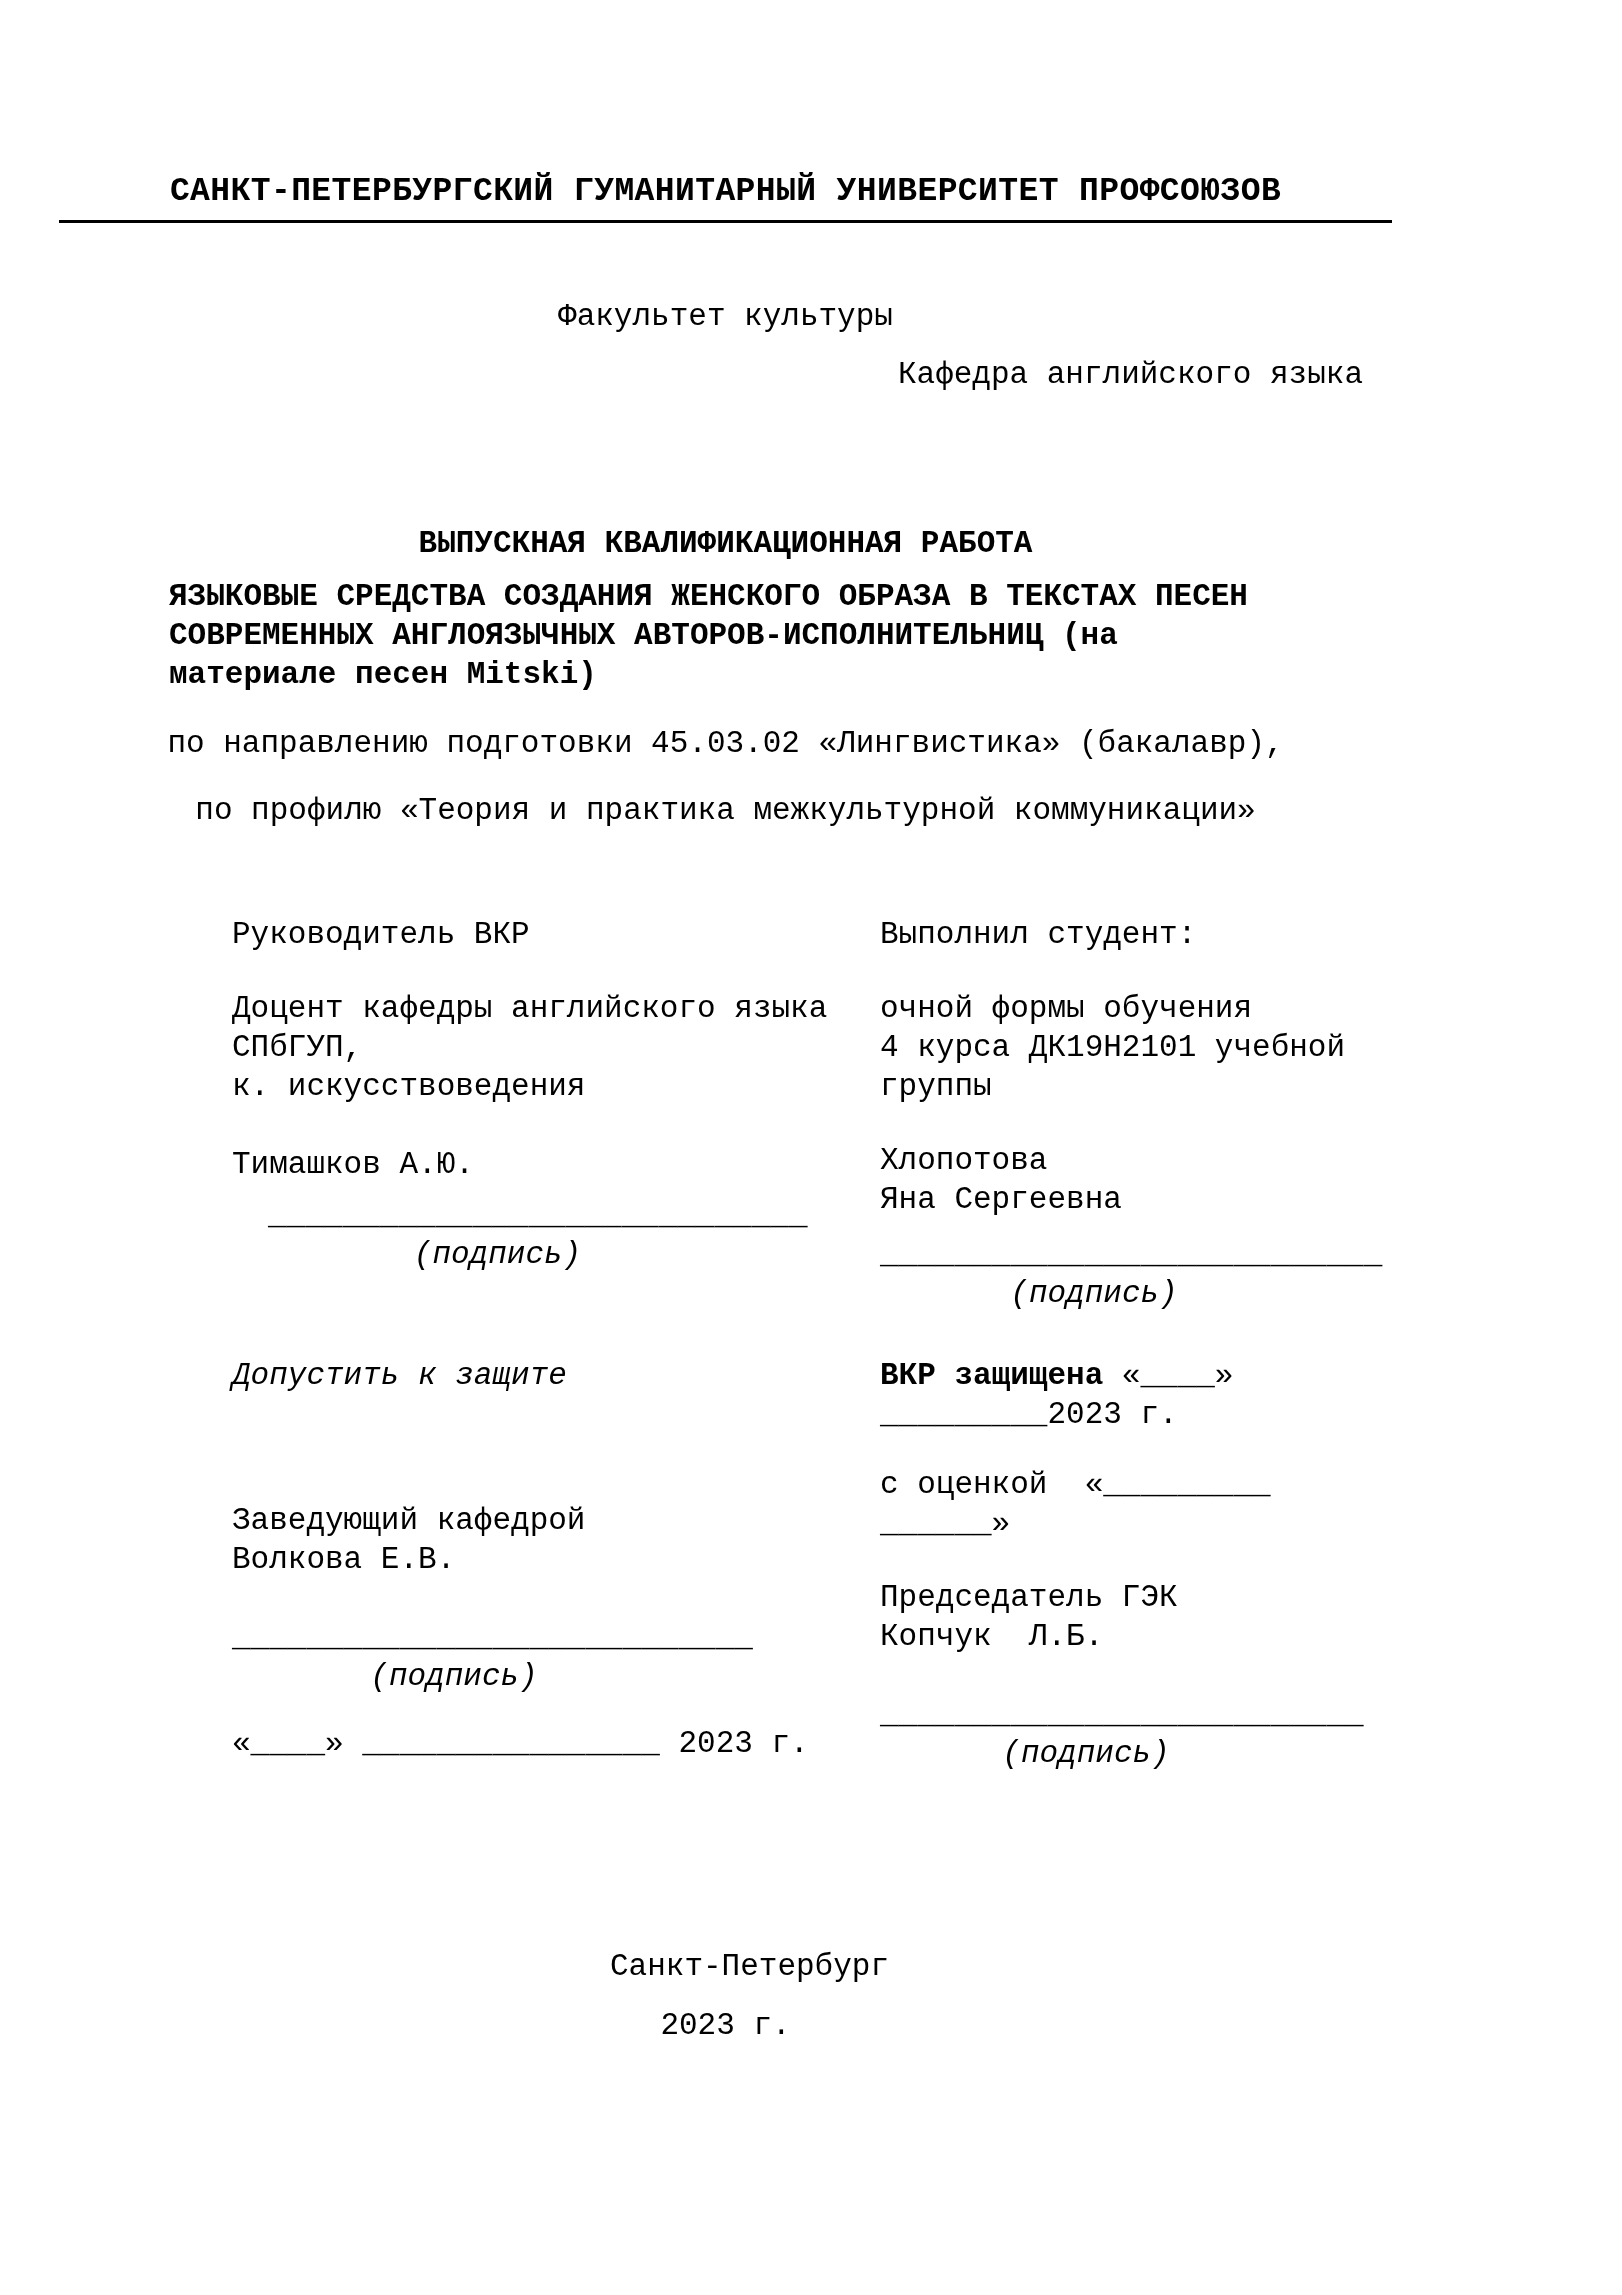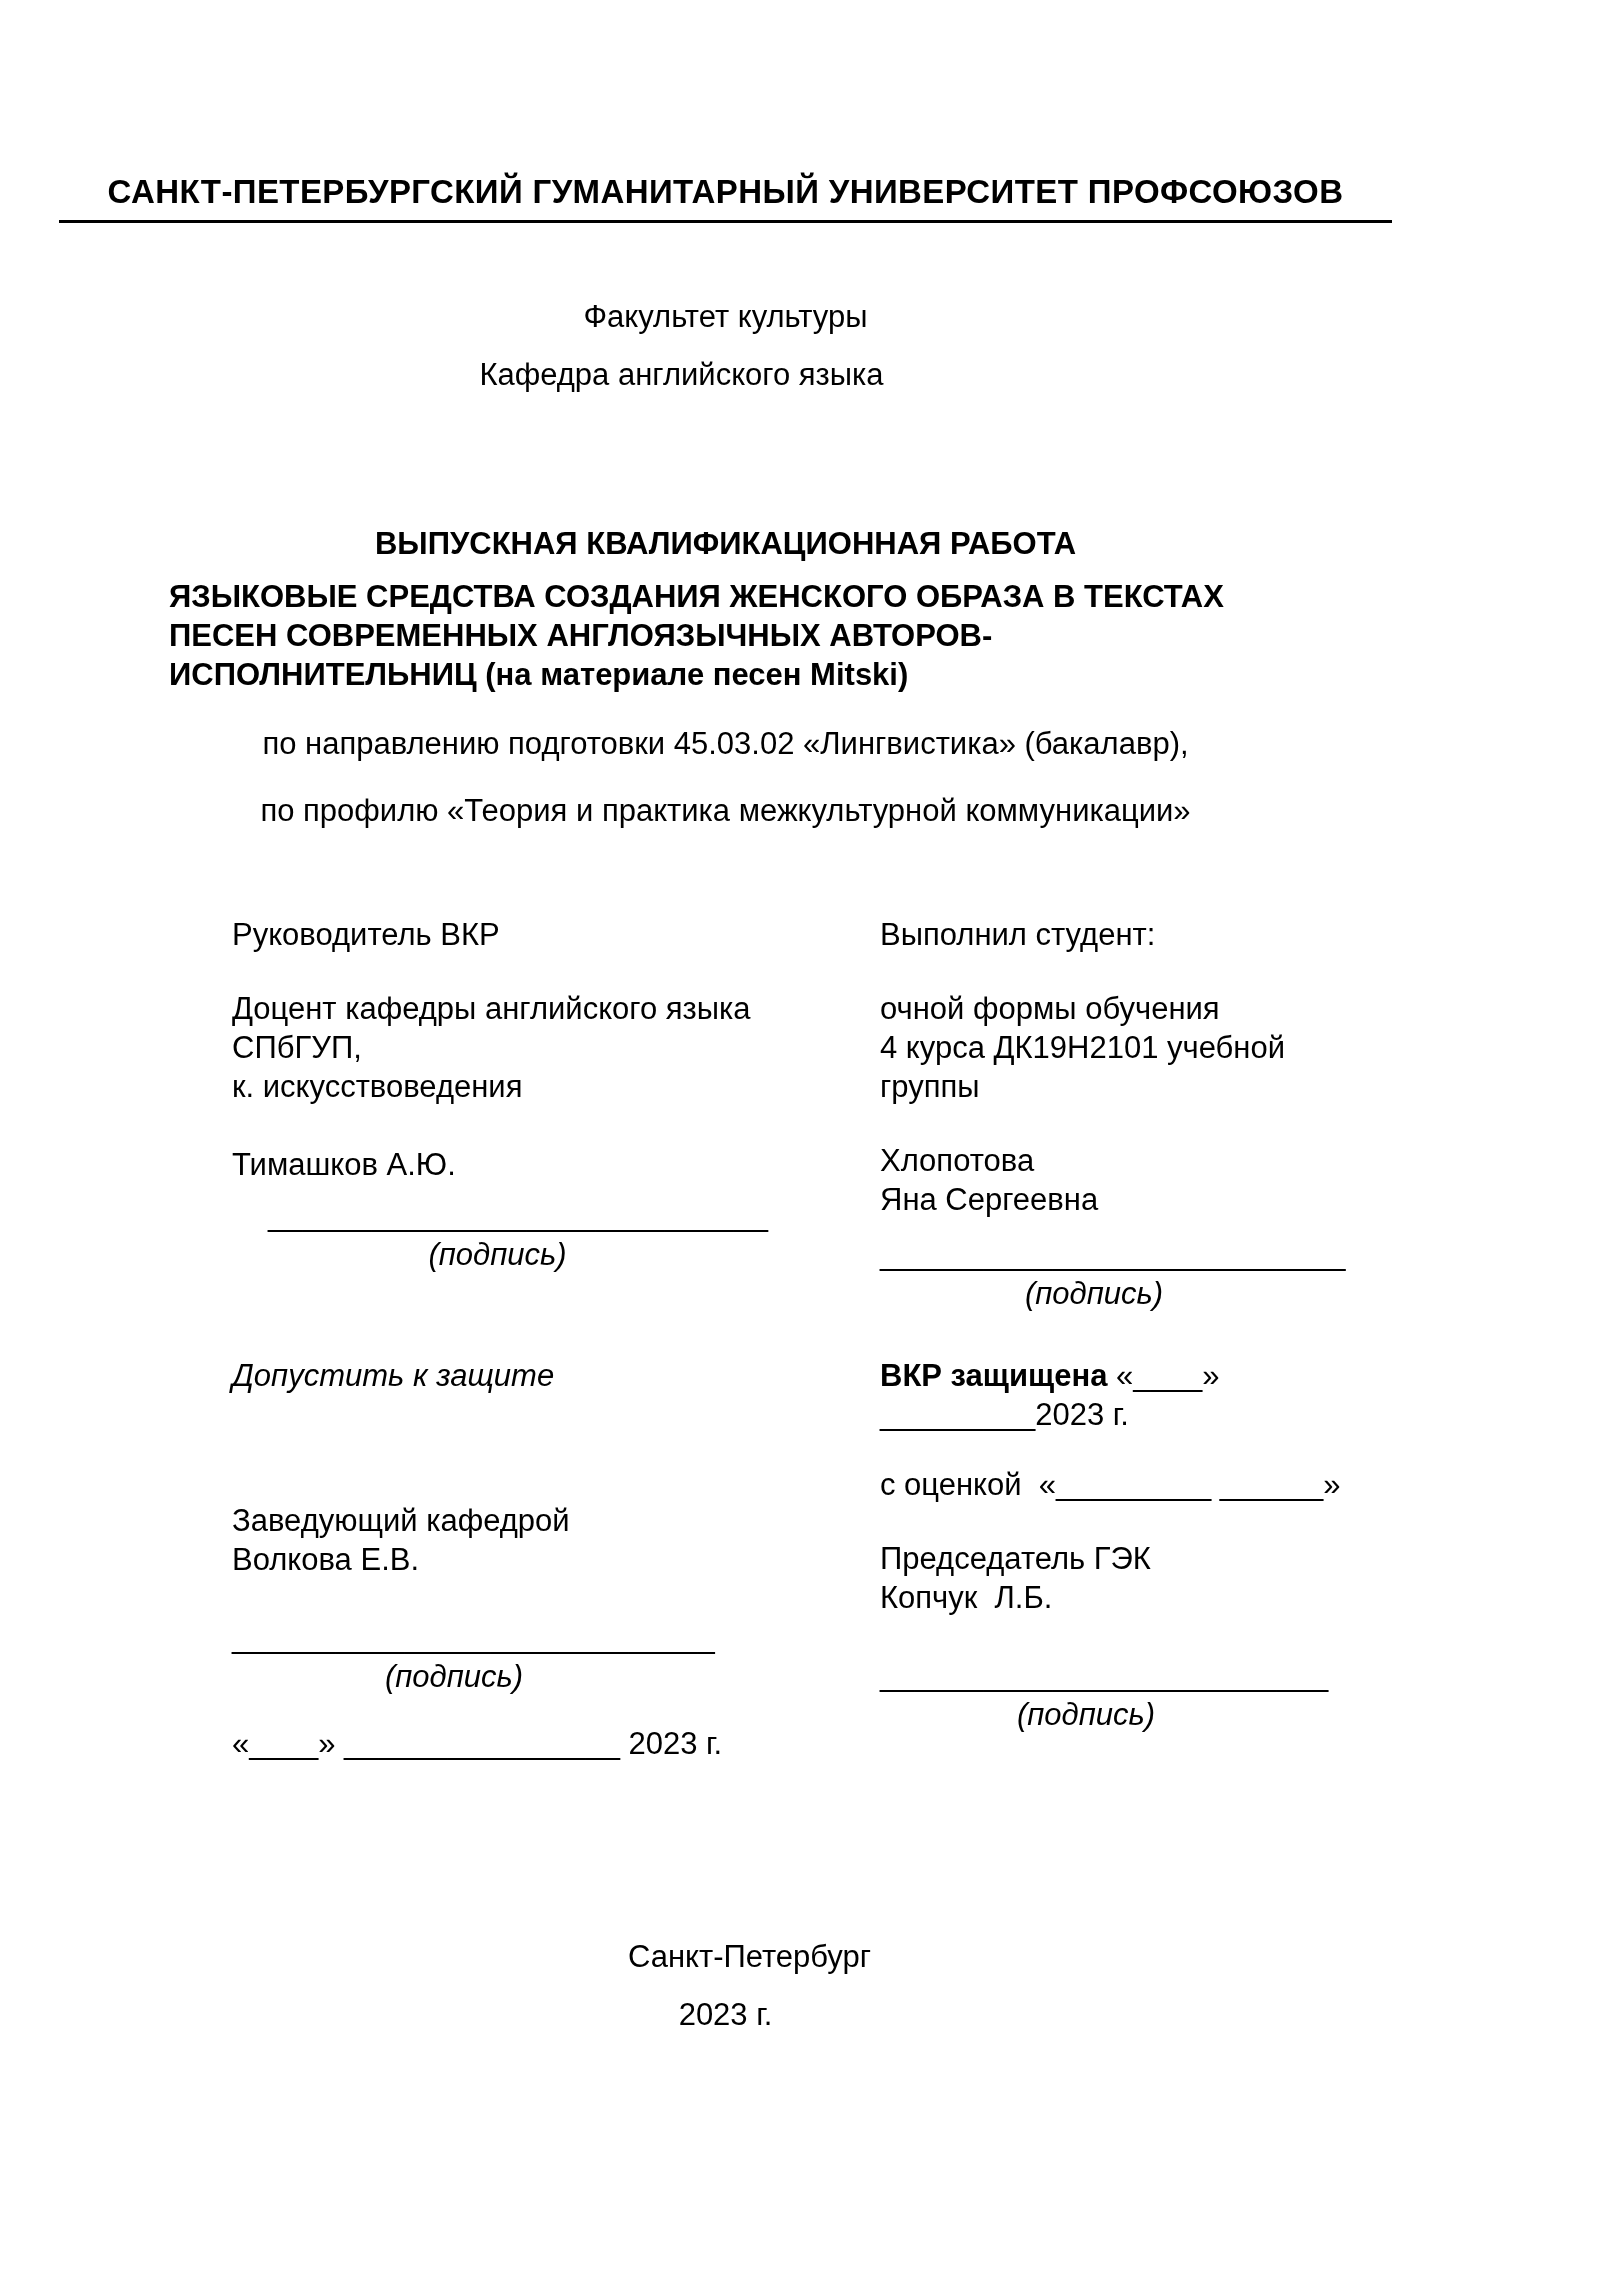--- a/index.html
+++ b/index.html
@@ -3,42 +3,42 @@
 <meta charset="utf-8">
 <style>
   * { margin: 0; padding: 0; box-sizing: border-box; }
   html, body { background: #ffffff; }
   .page {
     position: relative;
     width: 1451px;
     height: 2295px;
     background: #ffffff;
     color: #000000;
-    font-family: Liberation Sans, sans-serif;
+    font-family: Liberation Mono, monospace;
     font-size: 31px;
     line-height: 39px;
     overflow: hidden;
   }
   .txt { white-space: pre-wrap; }
 
   .university {
     margin: 171px 71px 0 71px;
     text-align: center;
     font-weight: bold;
     font-size: 33px;
     line-height: 41px;
     letter-spacing: 0.4px;
   }
   .rule {
     margin: 7.9px 59px 0 59px;
     border-top: 3.1px solid #000;
     height: 0;
   }
   .faculty { margin-top: 74px; text-align: center; }
-  .department { margin-top: 19.6px; margin-right: 88px; text-align: center; }
+  .department { margin-top: 19.6px; margin-right: 88px; text-align: right; }
 
   .work-type { margin-top: 130px; text-align: center; font-weight: bold; }
   .thesis-title {
     margin: 14px 169px 0 169px;
     text-align: left;
     font-weight: bold;
     line-height: 39px;
   }
   .program { margin-top: 30px; text-align: center; }
   .profile { margin-top: 28px; text-align: center; }

